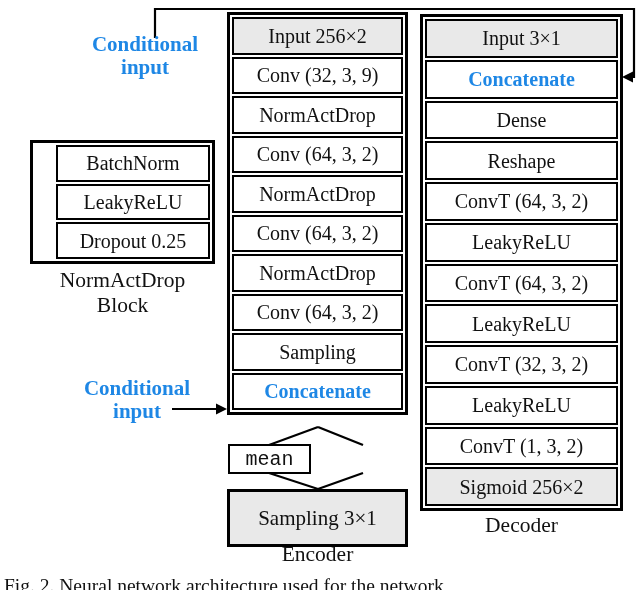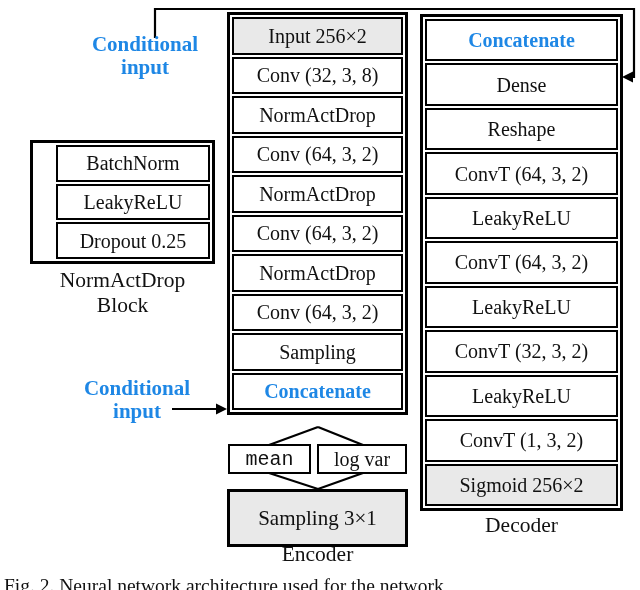--- a/index.html
+++ b/index.html
@@ -121,39 +121,39 @@
     <div class="cell">LeakyReLU</div>
     <div class="cell">Dropout 0.25</div>
   </div>
   <div class="col-caption" style="left:30px; top:268px; width:185px;">
     <div>NormActDrop</div>
     <div>Block</div>
   </div>
 
   <div class="stack" id="encoder-stack" style="left:227px; top:12px; width:181px; height:403px;">
     <div class="cell io">Input 256×2</div>
-    <div class="cell">Conv (32, 3, 8)</div>
+    <div class="cell">Conv (32, 3, 9)</div>
     <div class="cell">NormActDrop</div>
     <div class="cell">Conv (64, 3, 2)</div>
     <div class="cell">NormActDrop</div>
     <div class="cell">Conv (64, 3, 2)</div>
     <div class="cell">NormActDrop</div>
     <div class="cell">Conv (64, 3, 2)</div>
     <div class="cell">Sampling</div>
     <div class="cell accent">Concatenate</div>
   </div>
 
   <div class="small-box" id="mean-box" style="left:228px; top:444px; width:83px; height:30px;font-family:Liberation Mono, monospace;">mean</div>
-  <div class="small-box" id="logvar-box" style="left:317px; top:444px; width:90px; height:30px;">log var</div>
 
   <div class="small-box" id="sampling-box" style="left:227px; top:489px; width:181px; height:58px;">Sampling 3×1</div>
 
   <div class="col-caption" style="left:227px; top:542px; width:181px;">Encoder</div>
 
   <div class="stack" id="decoder-stack" style="left:420px; top:14px; width:203px; height:497px;">
+    <div class="cell io">Input 3×1</div>
     <div class="cell accent">Concatenate</div>
     <div class="cell">Dense</div>
     <div class="cell">Reshape</div>
     <div class="cell">ConvT (64, 3, 2)</div>
     <div class="cell">LeakyReLU</div>
     <div class="cell">ConvT (64, 3, 2)</div>
     <div class="cell">LeakyReLU</div>
     <div class="cell">ConvT (32, 3, 2)</div>
     <div class="cell">LeakyReLU</div>
     <div class="cell">ConvT (1, 3, 2)</div>

